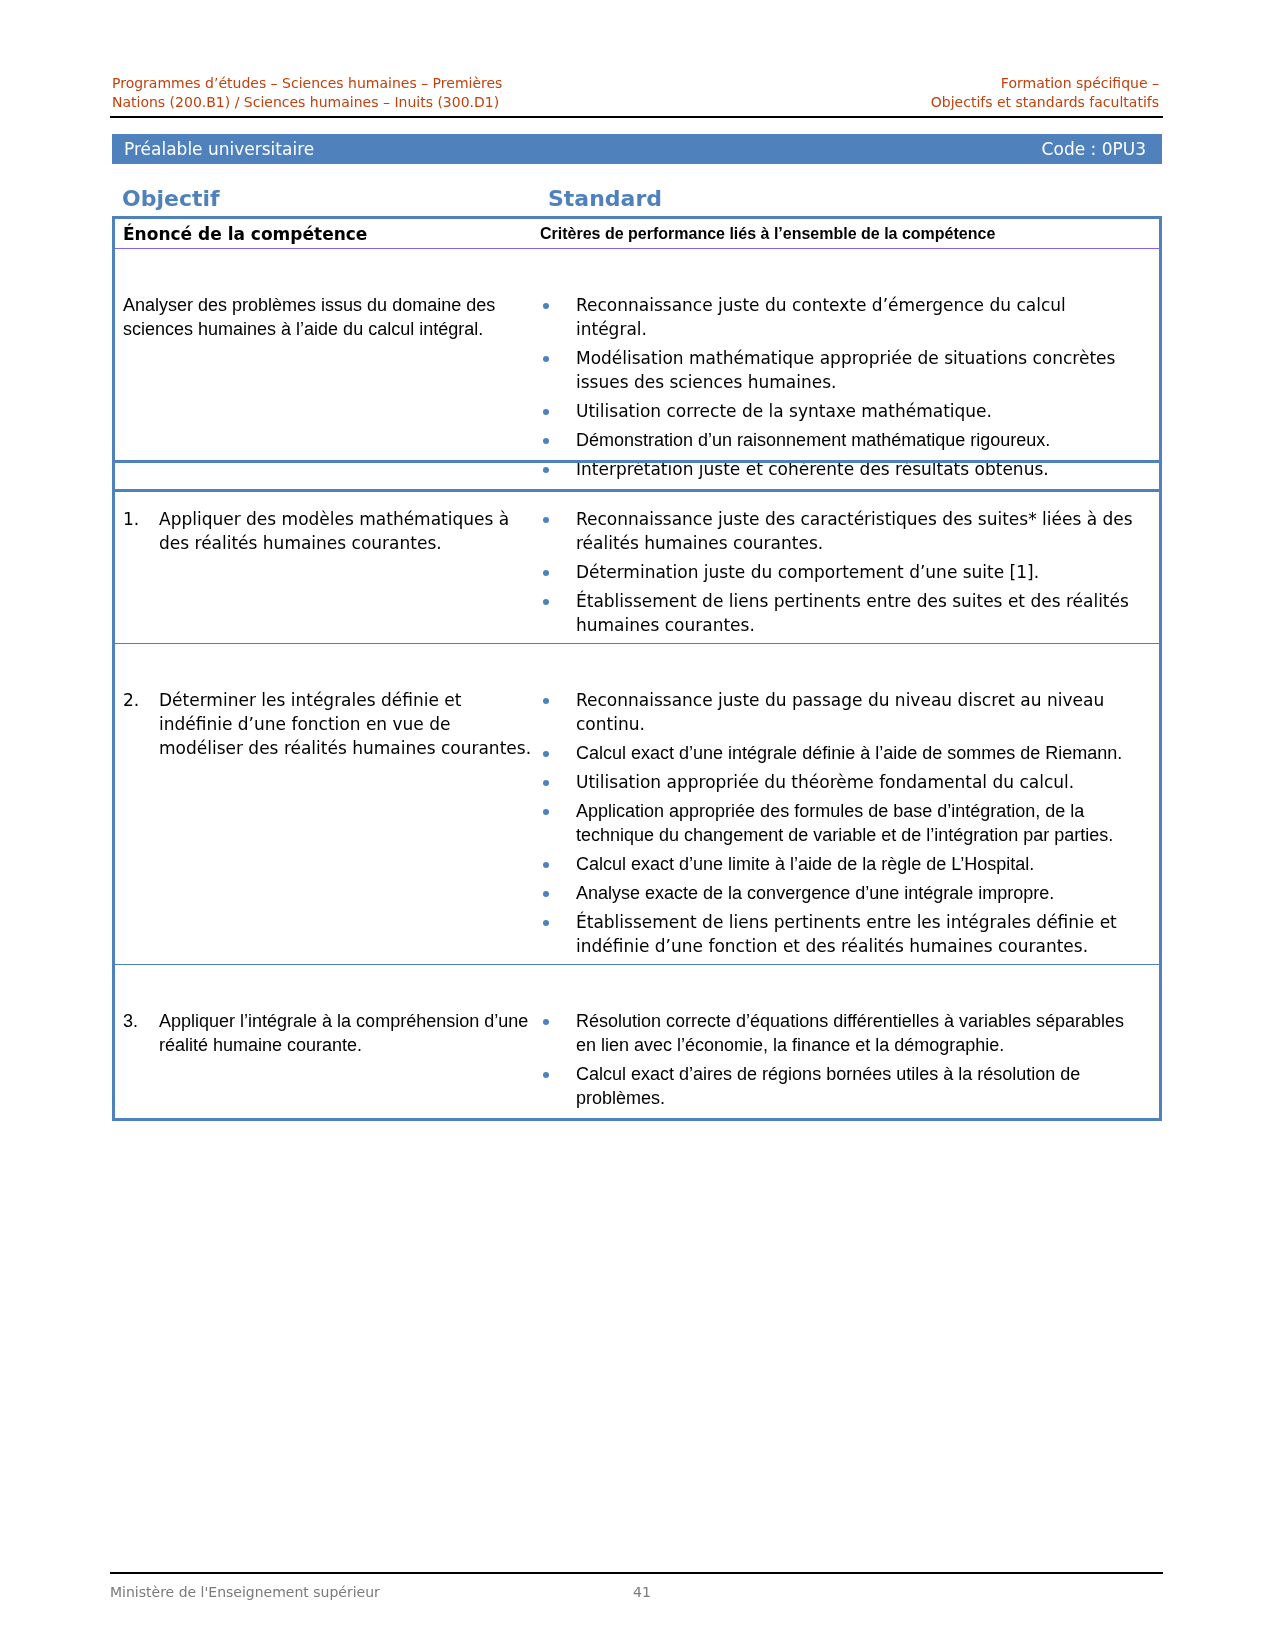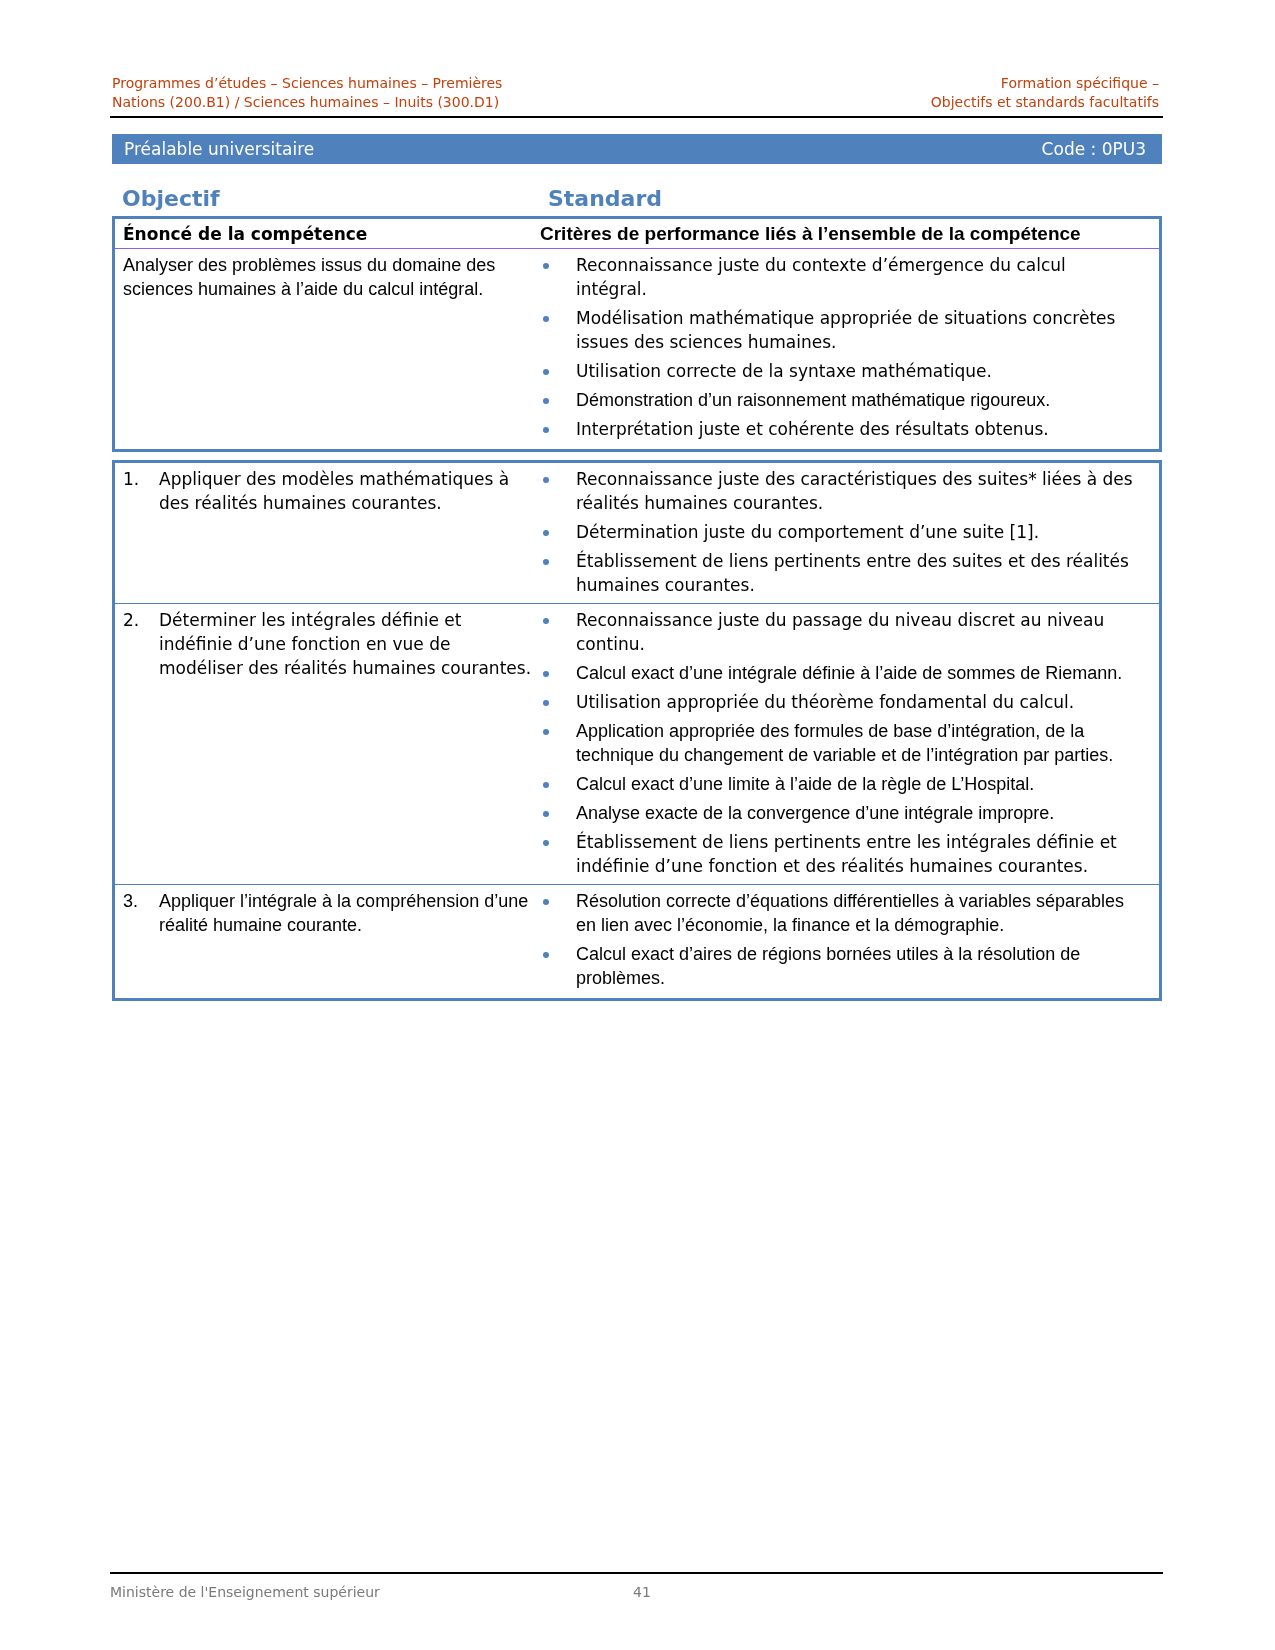--- a/index.html
+++ b/index.html
@@ -31,23 +31,23 @@
   .comp-table {
     position: absolute; left: 112px; width: 1050px;
     border: 3px solid #4f81bd;
   }
   .comp-table .hdr {
     display: flex; height: 30px; border-bottom: 1px solid #8b5cf6;
     font-weight: bold; font-size: 17px; line-height: 30px; align-items: center;
   }
   .comp-table .hdr .c1 { width: 425px; padding-left: 8px; }
   .comp-table .hdr .c2 { flex: 1; padding-left: 0px; }
-  .t1hdr { font-family: "Liberation Sans", sans-serif; font-size: 19px; }
+  .t1hdr { font-family: "Liberation Sans", sans-serif; font-size: 16px; }
 
-  .row { display: flex; border-bottom: 1px solid #4f81bd; padding: 4px 0 6px 0; }
+  .row { display: flex; border-bottom: 1px solid #4f81bd; padding: 4px 0 6px 0; margin-top: 40px; }
   .row:last-child { border-bottom: none; }
   .row .c1 { width: 425px; padding-left: 8px; padding-right: 8px; font-size: 17px; line-height: 24px; }
   .row .c2 { flex: 1; padding-right: 24px; }
 
   .num-item { display: flex; }
   .num-item .n { width: 36px; flex: none; }
   .num-item .txt { flex: 1; }
 
   ul.crit { list-style: none; }
   ul.crit li { position: relative; padding-left: 36px; font-size: 17px; line-height: 24px; margin-bottom: 5px; }

